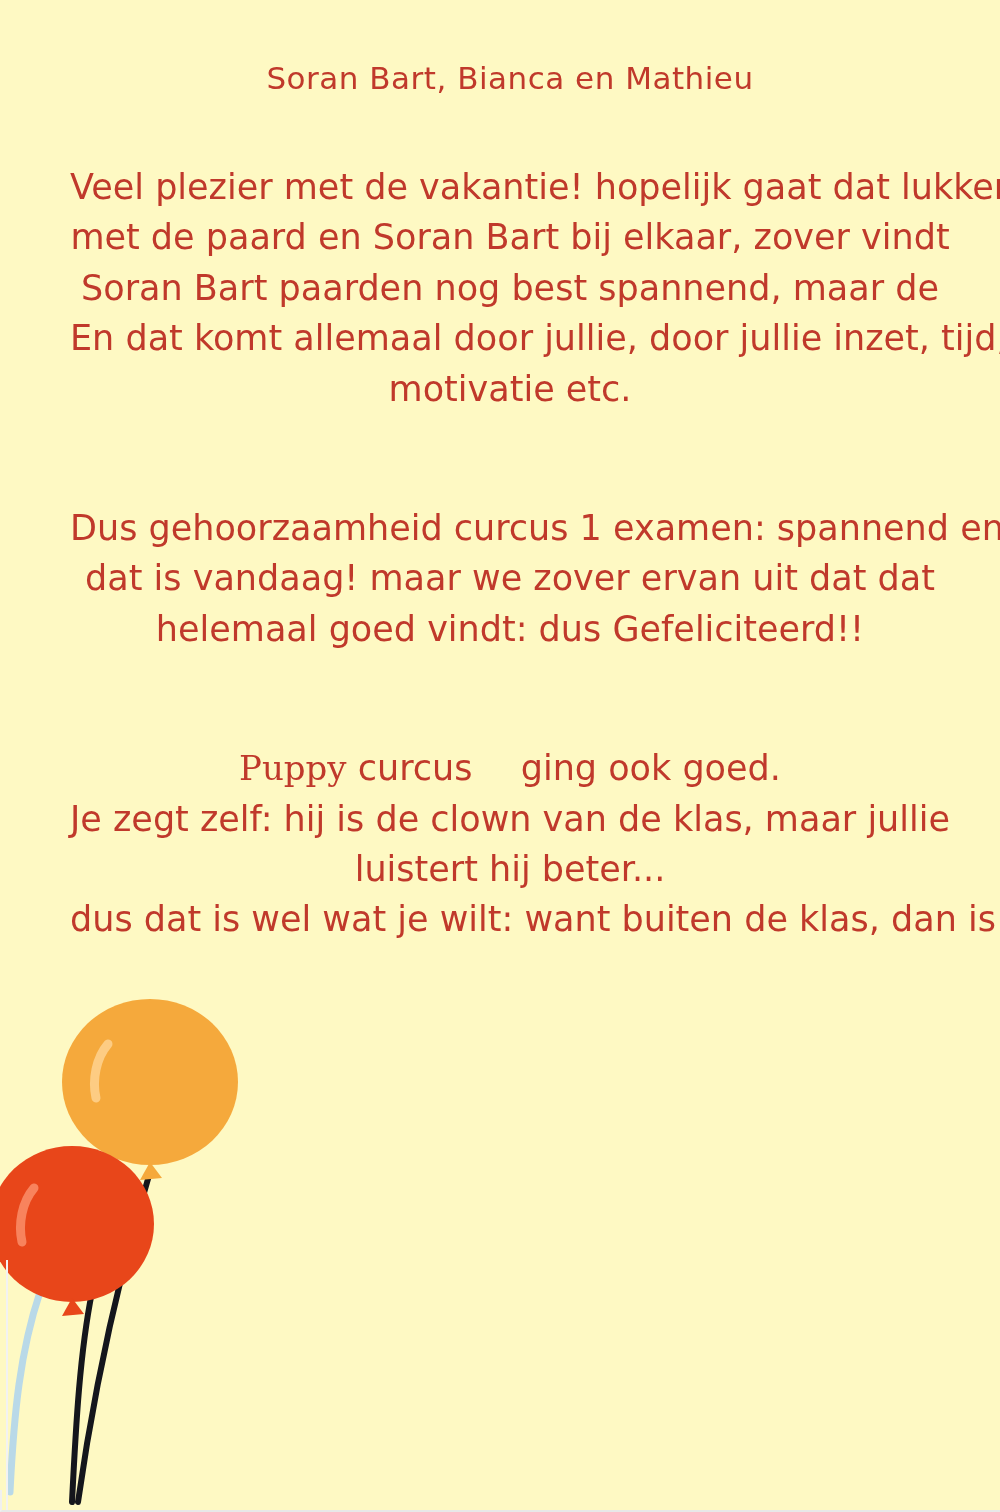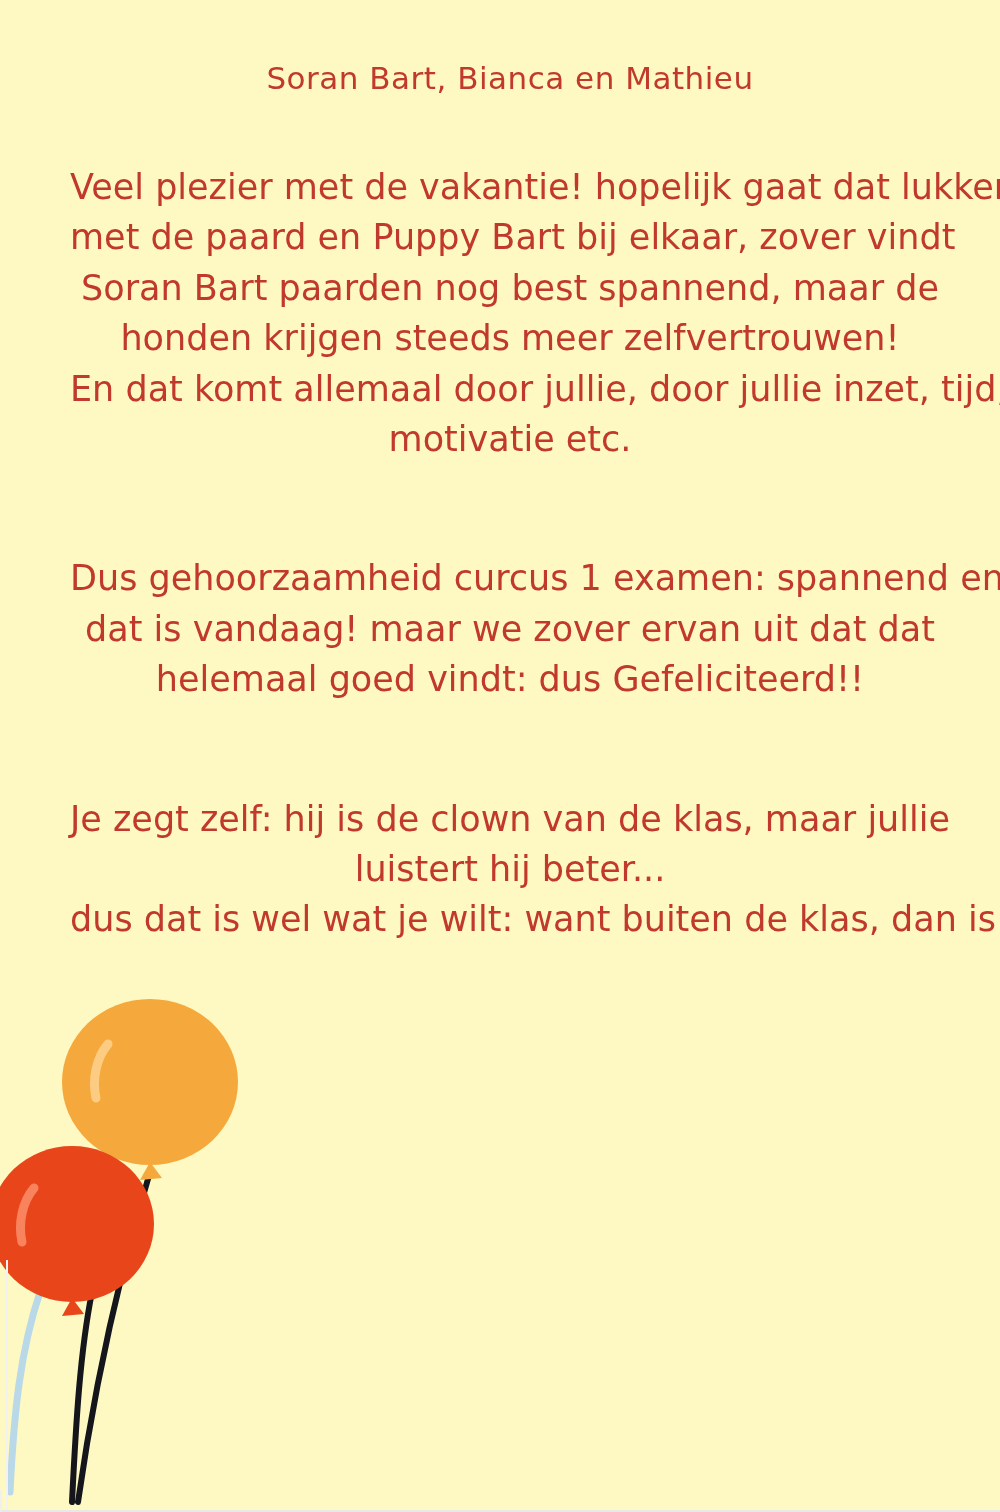--- a/index.html
+++ b/index.html
@@ -120,34 +120,39 @@
       <polygon points="72,306 62,324 84,322" fill="#e8461a"></polygon>
     </svg>
   </div>
 
   <div class="text-block">
 
     <div class="title">Soran Bart, Bianca en Mathieu</div>
 
     <div class="para">
       <span class="line">Veel plezier met de vakantie! hopelijk gaat dat lukken</span>
-      <span class="line">met de paard en Puppy Bart bij elkaar, zover vindt</span>
+      <span class="line">met de paard en Soran Bart bij elkaar, zover vindt</span>
       <span class="line">Soran Bart paarden nog best spannend, maar de</span>
-      <span class="line">honden krijgen steeds meer zelfvertrouwen!</span>
       <span class="line">En dat komt allemaal door jullie, door jullie inzet, tijd,</span>
       <span class="line">motivatie etc.</span>
     </div>
 
     <div class="para gap-top-big">
       <span class="line">Dus gehoorzaamheid curcus 1 examen: spannend en</span>
       <span class="line">dat is vandaag!  maar we zover ervan uit dat dat</span>
       <span class="line">helemaal goed vindt: dus Gefeliciteerd!!</span>
     </div>
 
     <div class="para gap-top-big">
+      <span class="line">
+        <span class="serif-word">Puppy</span>
+        <span>curcus</span>
+        <span class="spacer-word"></span>
+        <span>ging ook goed.</span>
+      </span>
       <span class="line">Je zegt zelf: hij is de clown van de klas, maar jullie</span>
       <span class="line">luistert hij beter...</span>
       <span class="line">dus dat is wel wat je wilt: want buiten de klas, dan is</span>
     </div>
 
   </div>
 
   <div class="page-edge-left"></div>
   <div class="page-edge-bottom"></div>
 </div>

